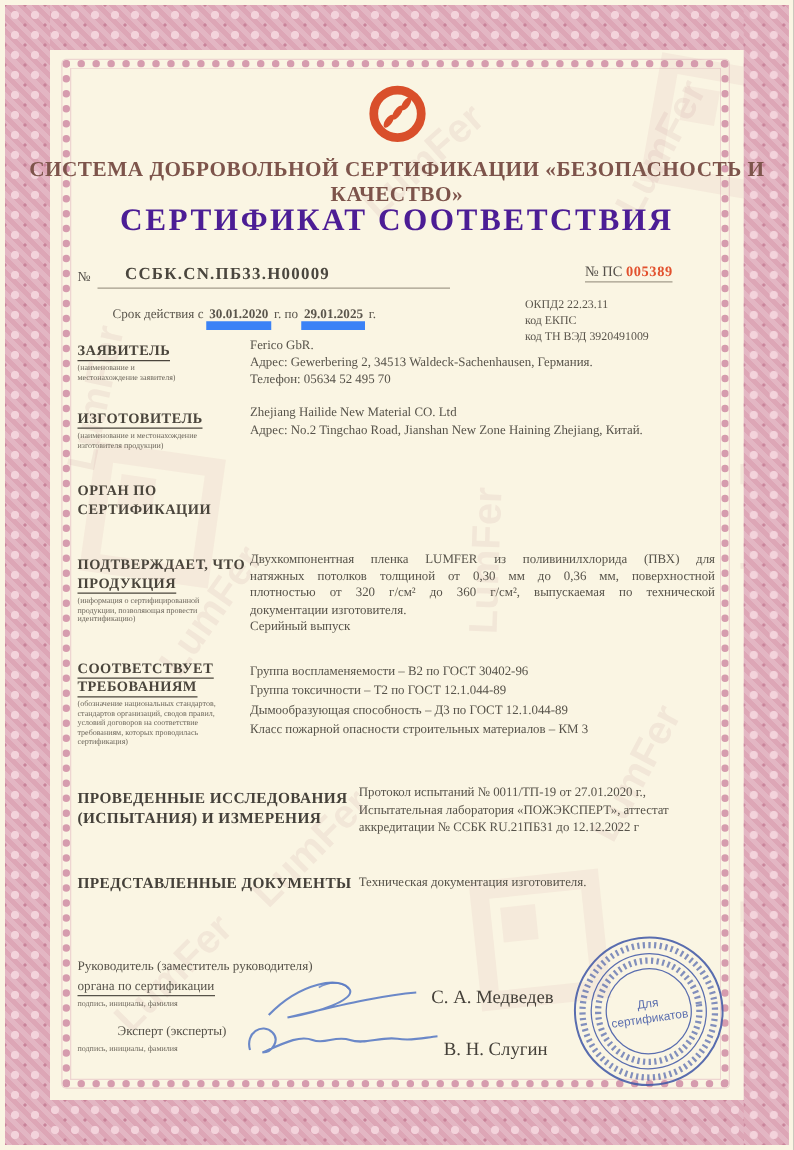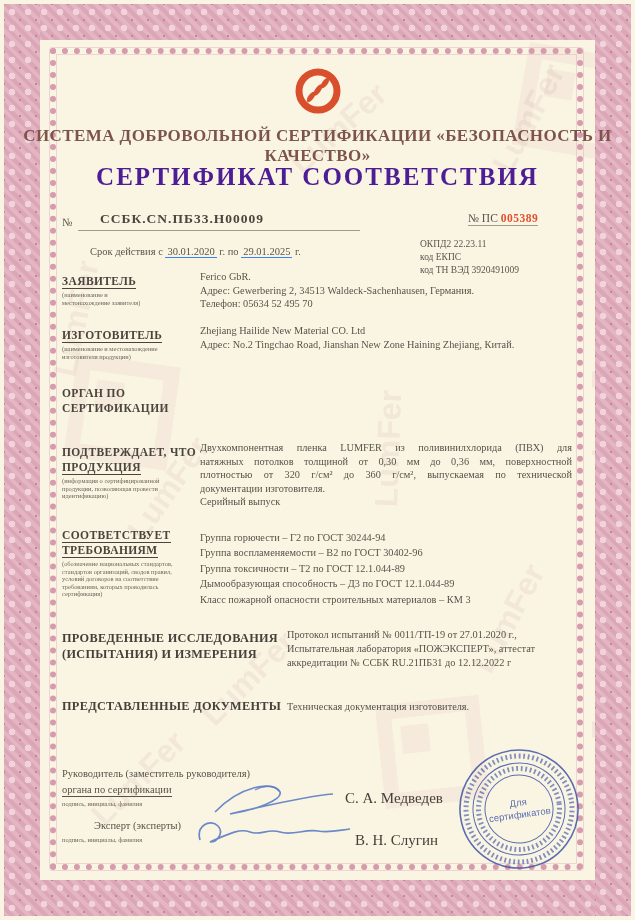--- a/index.html
+++ b/index.html
@@ -36,21 +36,21 @@
   .center{left:0;right:0;text-align:center;}
   .sys-line{top:126px;font-size:17px;font-weight:bold;letter-spacing:.4px;color:#7d544b;}
   .reg-line{top:144px;font-size:9px;letter-spacing:.5px;color:#a05c4e;}
   .main-title{top:163px;font-size:25px;font-weight:600;letter-spacing:2px;color:#4c1d95;}
   .num-symbol{left:62px;top:216px;font-size:11px;color:#55504a;}
   .cert-num{left:100px;top:211px;font-size:13.5px;font-weight:bold;letter-spacing:1px;color:#4a463e;}
   .cert-num-line{left:78px;top:230px;width:282px;border-bottom:1px solid #a39c8c;height:0;}
   .ps-num{left:468px;top:212px;font-size:11.5px;color:#55504a;border-bottom:1px solid #a39c8c;padding-bottom:1px;}
   .ps-red{color:#e2512e;font-weight:bold;letter-spacing:.5px;}
   .validity{left:90px;top:246px;font-size:10.5px;color:#5a554c;}
-  .date-u{font-weight:normal;border-bottom:1px solid #3b82f6;padding:0 2px;}
+  .date-u{font-weight:bold;border-bottom:7px solid #3b82f6;padding:0 2px;}
   .codes{left:420px;top:238px;font-size:9.5px;line-height:13px;color:#5a554c;}
   .slabel{font-size:11.5px;font-weight:bold;letter-spacing:.4px;color:#4a453c;line-height:15px;}
   .u{border-bottom:1.3px solid #4a453c;display:inline-block;line-height:13px;}
   .snote{font-size:6.4px;line-height:7.6px;color:#6d675c;margin-top:2px;}
   .scontent{font-size:10.3px;line-height:13.6px;color:#57534a;}
   .jline{text-align:justify;text-align-last:justify;}
   .big-label{font-size:12.3px;font-weight:bold;letter-spacing:.3px;color:#45413a;line-height:16px;}
   .sig-role{font-size:10.5px;color:#57534a;}
   .sig-note{font-size:6.4px;color:#6d675c;}
   .sig-name{font-size:15px;font-weight:normal;color:#45413a;}
@@ -152,21 +152,20 @@
     <div>документации изготовителя.</div>
     <div>Серийный выпуск</div>
   </div>
 
   <div class="abs" style="left:62px;top:528px;width:135px;">
     <div class="slabel"><span class="u">СООТВЕТСТВУЕТ</span></div>
     <div class="slabel"><span class="u">ТРЕБОВАНИЯМ</span></div>
     <div class="snote" style="width:112px;">(обозначение национальных стандартов, стандартов организаций, сводов правил, условий договоров на соответствие требованиям, которых проводилась сертификация)</div>
   </div>
   <div class="abs scontent" style="left:200px;top:530px;width:372px;line-height:15.4px;">
-    <div>Группа горючести – Г2 по ГОСТ 30244-94</div>
     <div>Группа воспламеняемости – В2 по ГОСТ 30402-96</div>
     <div>Группа токсичности – Т2 по ГОСТ 12.1.044-89</div>
     <div>Дымообразующая способность – Д3 по ГОСТ 12.1.044-89</div>
     <div>Класс пожарной опасности строительных материалов – КМ 3</div>
   </div>
 
   <div class="abs" style="left:62px;top:630px;width:225px;">
     <div class="big-label">ПРОВЕДЕННЫЕ ИССЛЕДОВАНИЯ</div>
     <div class="big-label">(ИСПЫТАНИЯ) И ИЗМЕРЕНИЯ</div>
   </div>

